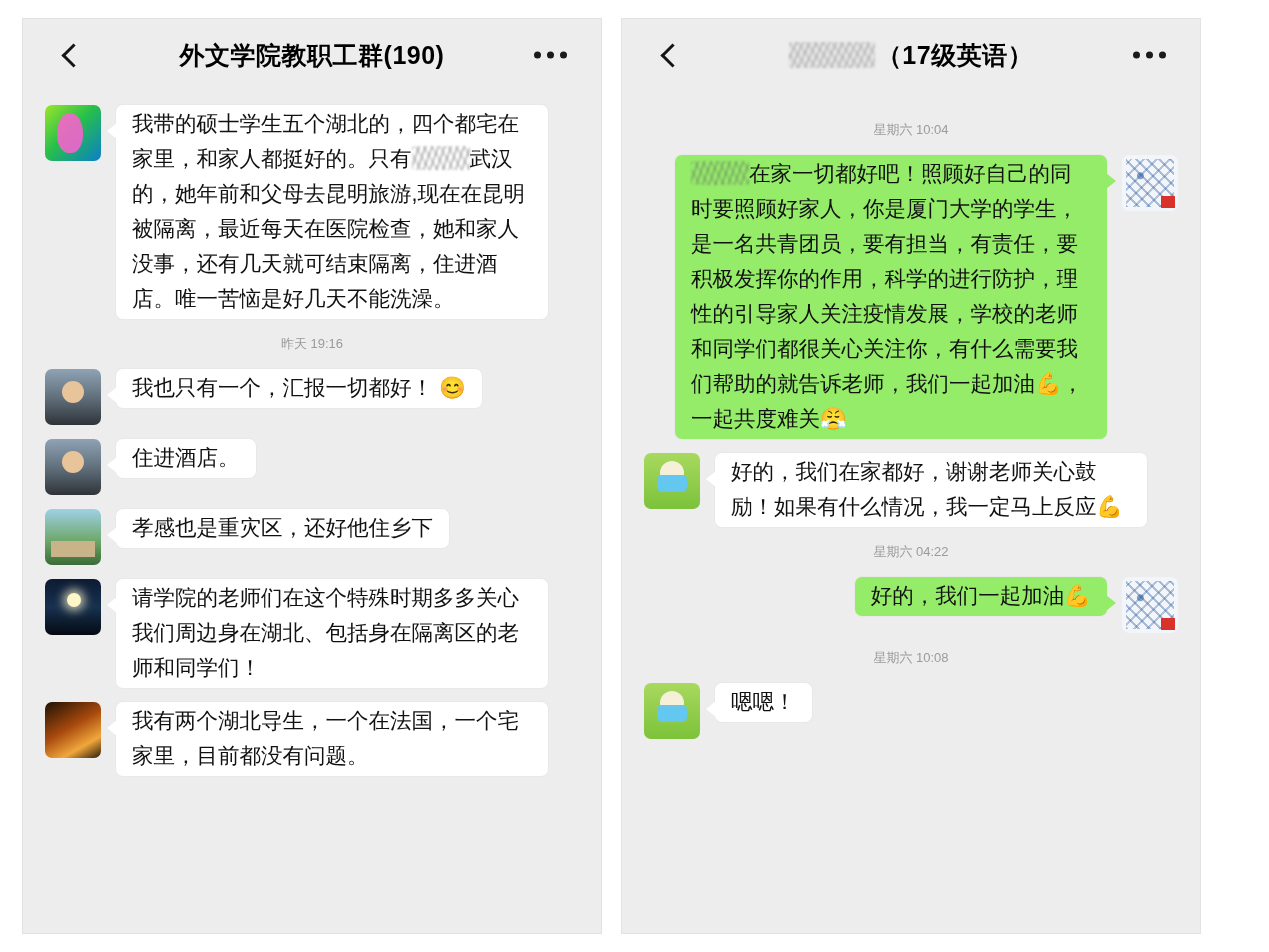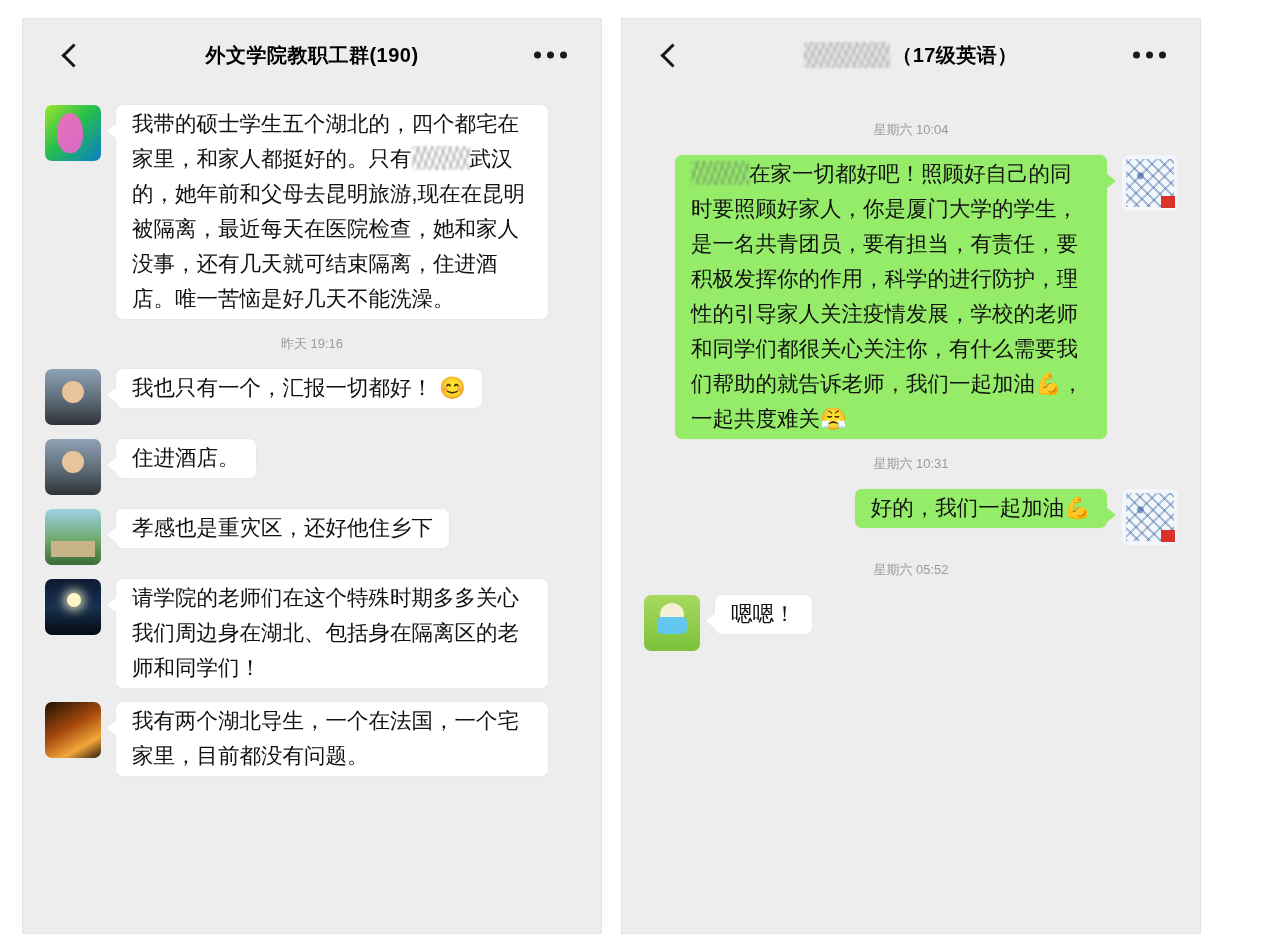--- a/index.html
+++ b/index.html
@@ -31,21 +31,21 @@
   
   .nav {
     position: relative;
     height: 72px;
     background: #ededed;
     display: flex;
     align-items: center;
     justify-content: center;
   }
   .nav-title {
-    font-size: 20px;
+    font-size: 25px;
     font-weight: bold;
     color: #000000;
     letter-spacing: 0.5px;
     white-space: nowrap;
   }
   .nav-title.blurred {
     display: flex;
     align-items: center;
   }
   .blur-block {
@@ -272,28 +272,32 @@
       </div>
     </div>
     <div class="chat" id="chat-right">
         <div class="timestamp">星期六 10:04</div>
         <div class="row out">
           <div class="bubble"><span class="mask"></span>在家一切都好吧！照顾好自己的同时要照顾好家人，你是厦门大学的学生，是一名共青团员，要有担当，有责任，要积极发挥你的作用，科学的进行防护，理性的引导家人关注疫情发展，学校的老师和同学们都很关心关注你，有什么需要我们帮助的就告诉老师，我们一起加油💪，一起共度难关😤</div>
           <div class="avatar av-blue">
             <span class="stamp"></span>
           </div>
         </div>
-        <div class="timestamp">星期六 10:31</div>
+        <div class="row in">
+          <div class="avatar av-mask"></div>
+          <div class="bubble">好的，我们在家都好，谢谢老师关心鼓励！如果有什么情况，我一定马上反应💪</div>
+        </div>
+        <div class="timestamp">星期六 04:22</div>
         <div class="row out">
           <div class="bubble">好的，我们一起加油💪</div>
           <div class="avatar av-blue">
             <span class="stamp"></span>
           </div>
         </div>
-        <div class="timestamp">星期六 05:52</div>
+        <div class="timestamp">星期六 10:08</div>
         <div class="row in">
           <div class="avatar av-mask"></div>
           <div class="bubble">嗯嗯！</div>
         </div>
       </div>
   </div>
 
 </div>
 
 </body></html>

